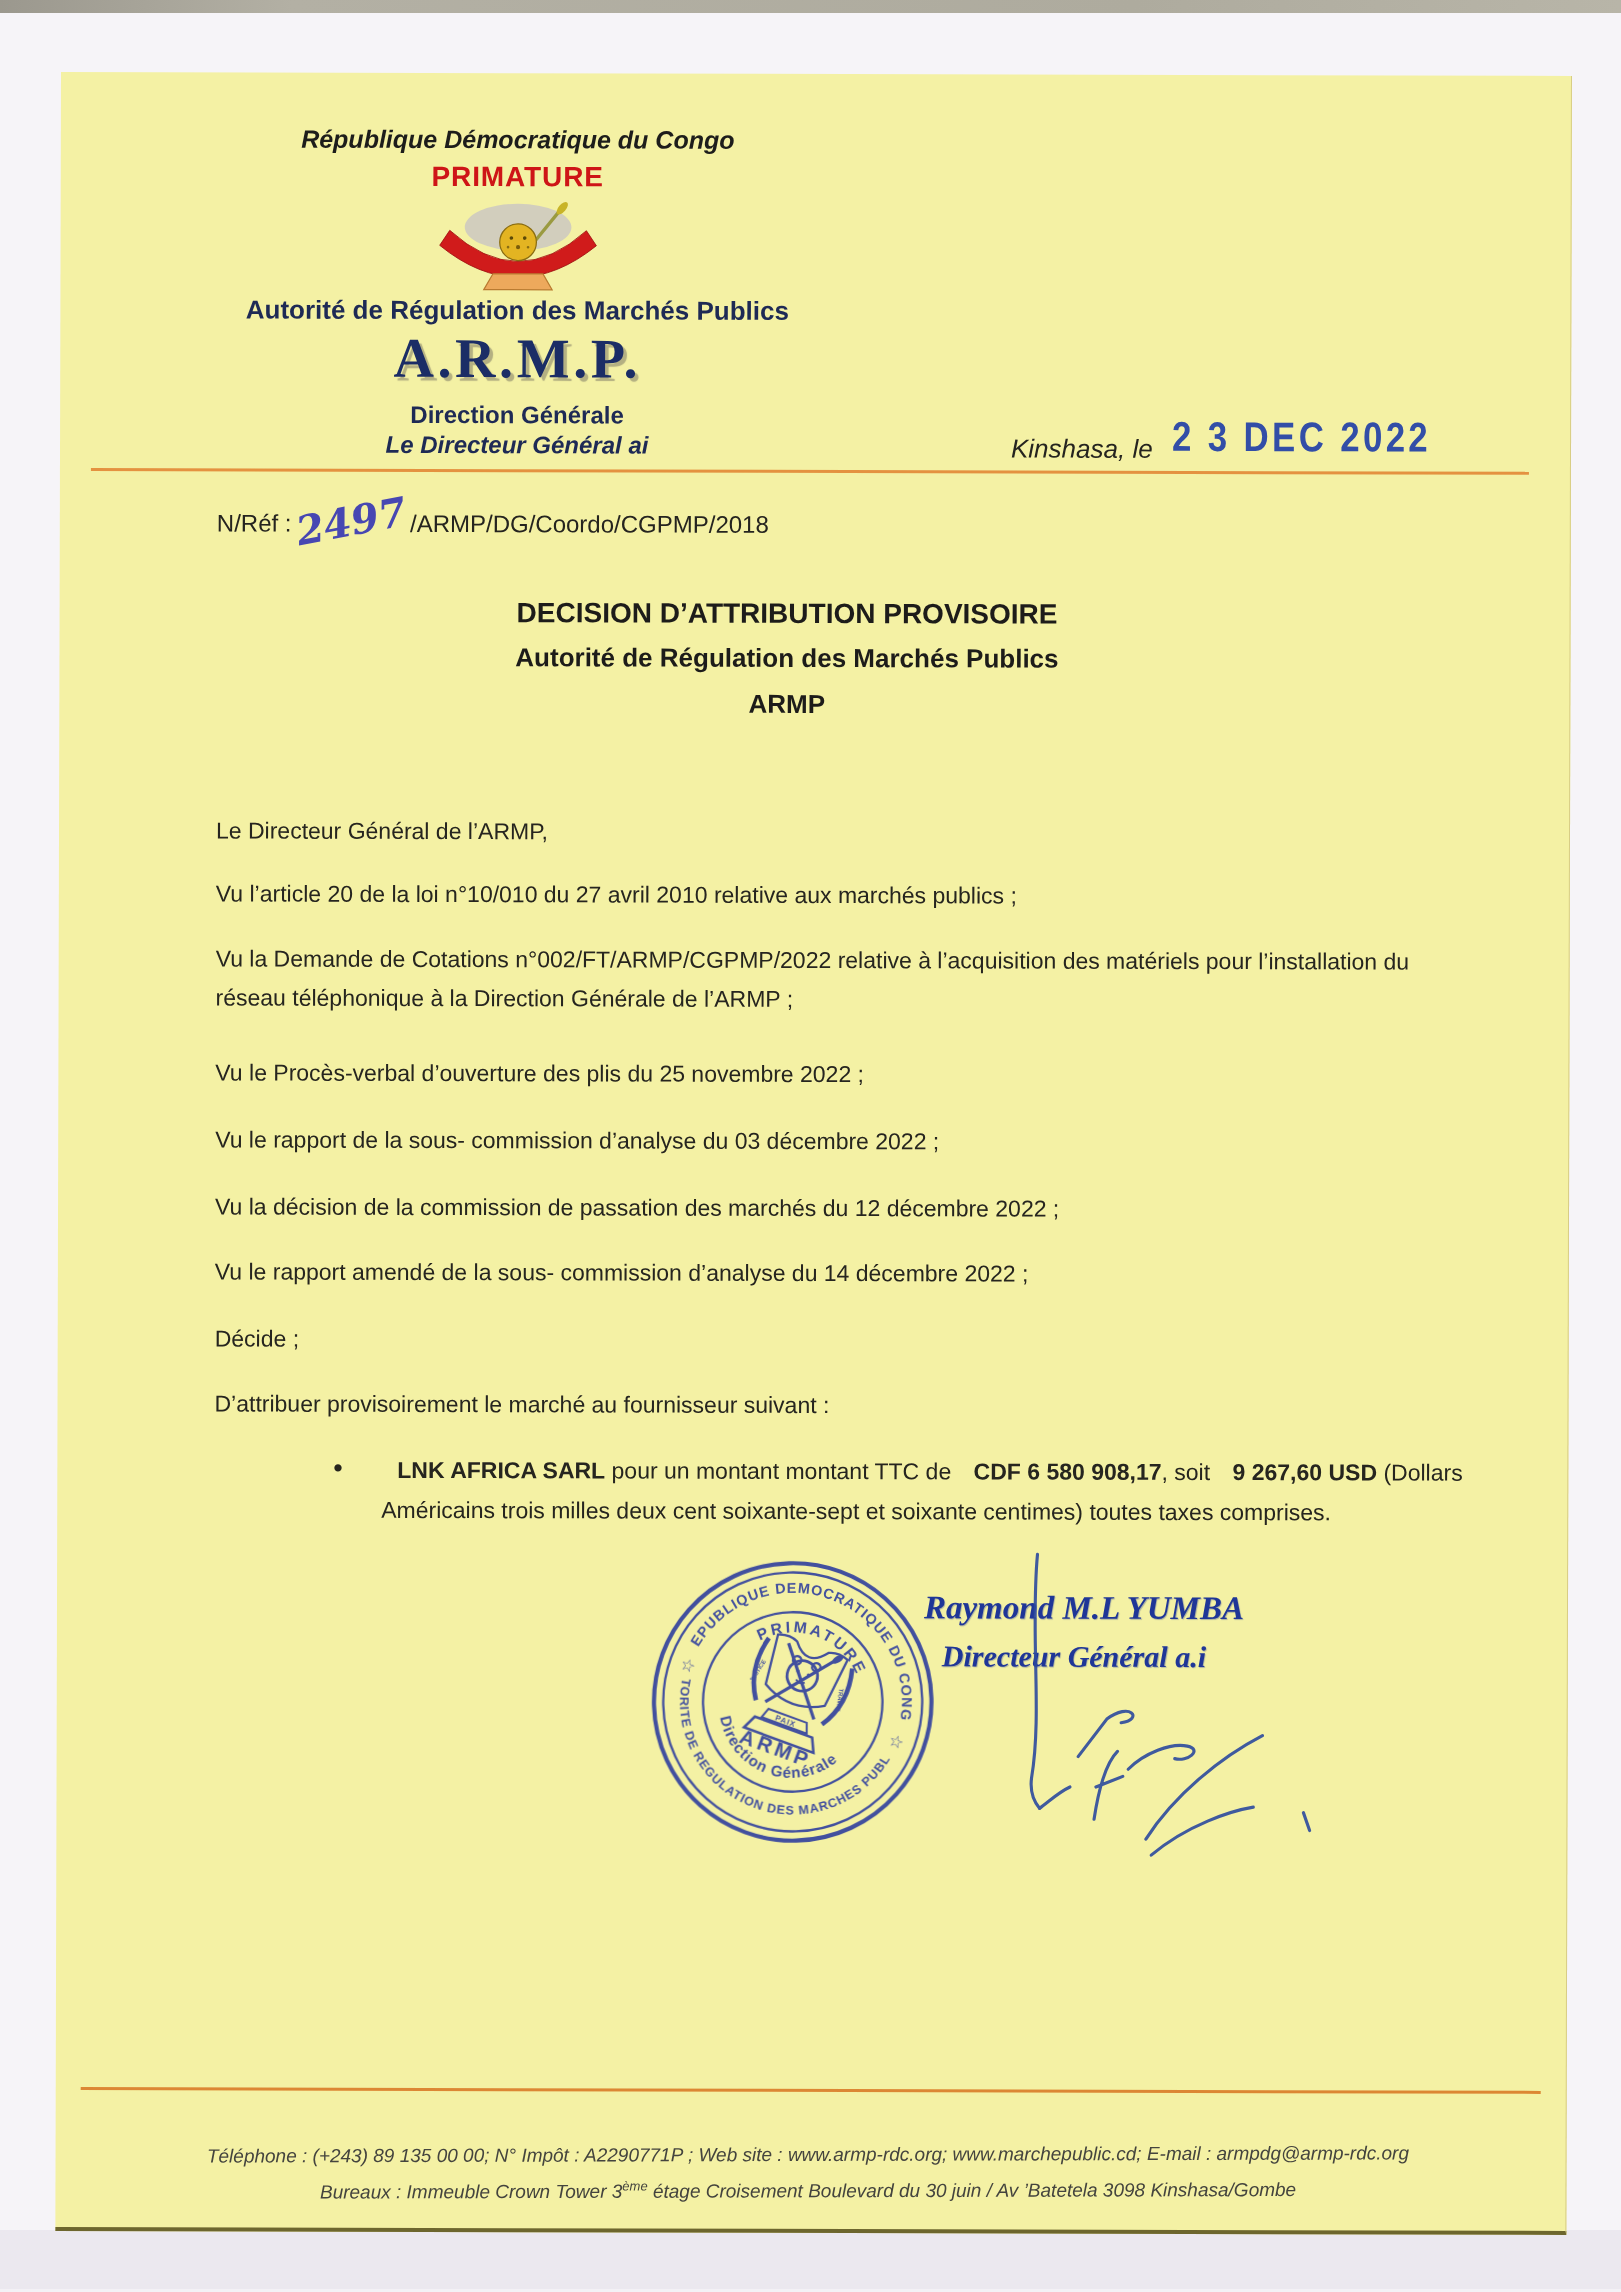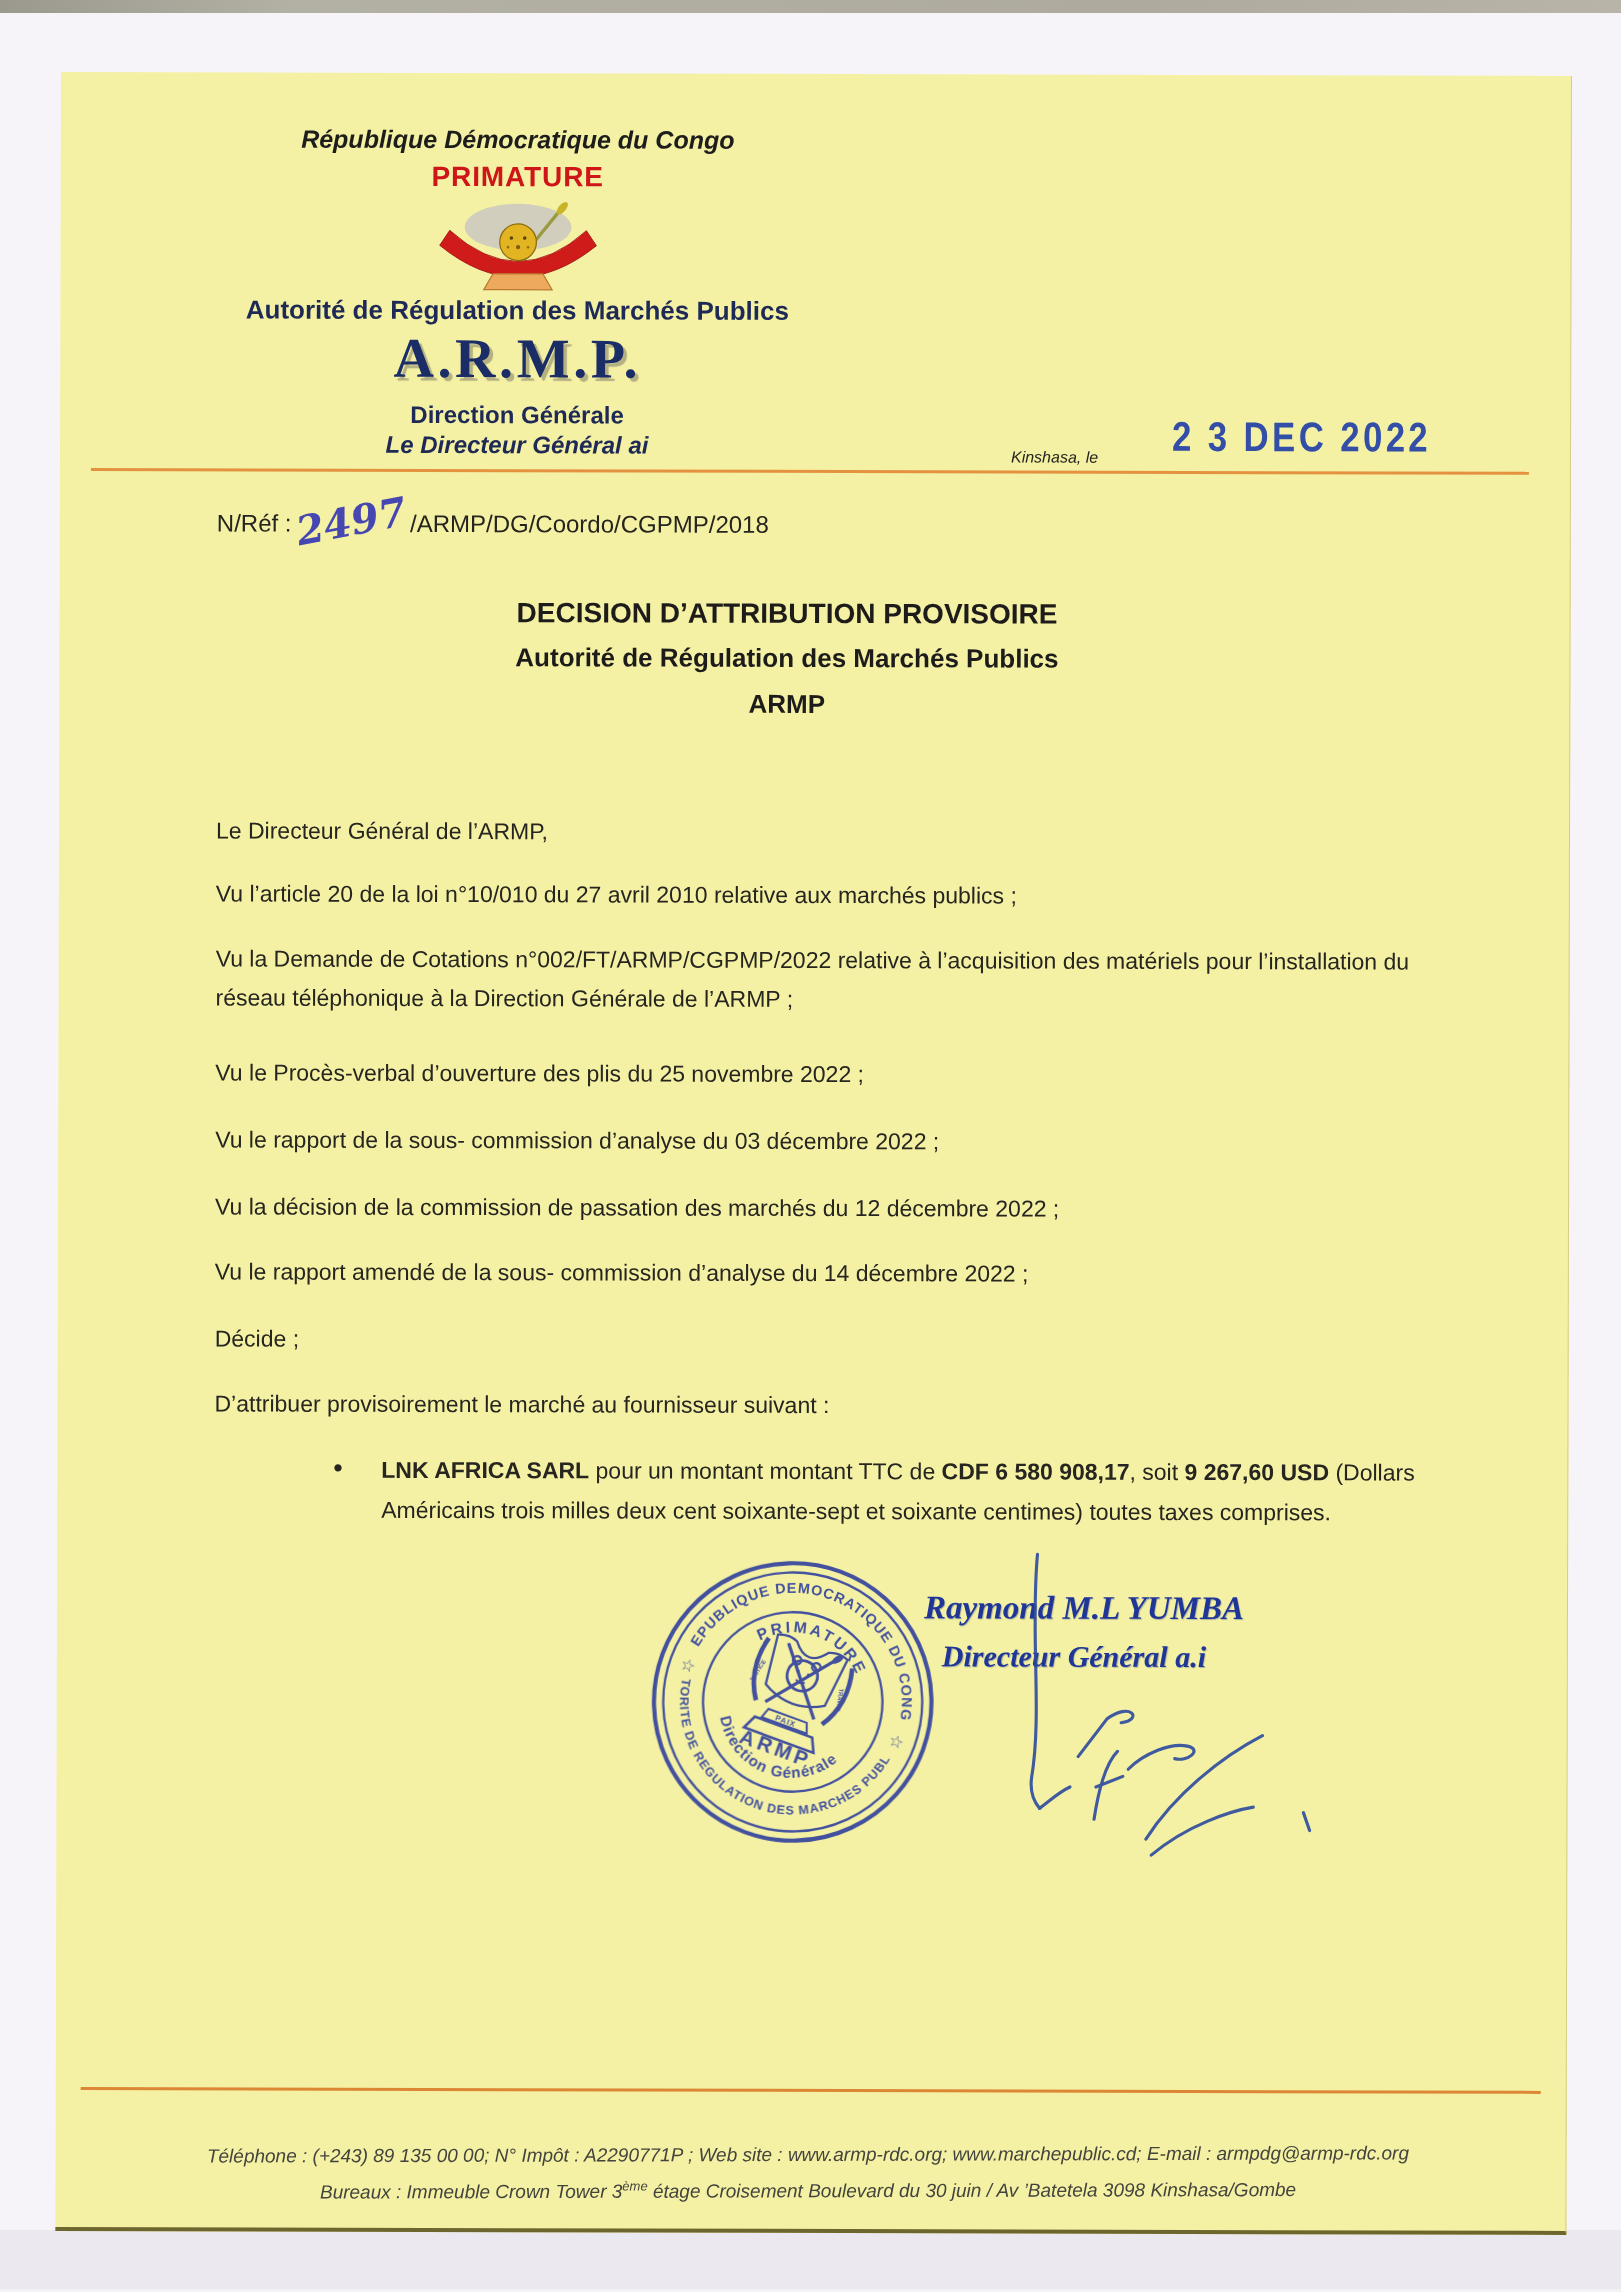--- a/index.html
+++ b/index.html
@@ -10,37 +10,37 @@
   
   .hdr{position:absolute;left:4.5px;top:0;width:905px;text-align:center;}
   .hdr-country{position:absolute;left:0;top:52px;width:100%;font-size:25px;font-weight:bold;font-style:italic;color:#1d1d1b;}
   .hdr-primature{position:absolute;left:0;top:88px;width:100%;font-size:28px;font-weight:bold;color:#ce1517;letter-spacing:0.9px;}
   .hdr-emblem{position:absolute;left:363px;top:124px;width:179px;height:100px;}
   .hdr-authority{position:absolute;left:0;top:222px;width:100%;font-size:26px;font-weight:bold;color:#1e2a55;}
   .hdr-acronym{position:absolute;left:0;top:253px;width:100%;font-size:56px;font-weight:bold;font-family:"Liberation Serif",serif;color:#1b2d66;letter-spacing:3.6px;text-shadow:3.6px 3.6px 0.9px rgba(115,112,95,0.5);}
   .hdr-direction{position:absolute;left:0;top:328px;width:100%;font-size:24px;font-weight:bold;color:#1e2a55;}
   .hdr-director{position:absolute;left:0;top:358px;width:100%;font-size:24px;font-weight:bold;font-style:italic;color:#1e2a55;}
   
-  .dateline-place{position:absolute;left:951px;top:374px;font-size:16px;font-style:italic;color:#25241f;}
+  .dateline-place{position:absolute;left:951px;top:359px;font-size:26px;font-style:italic;color:#25241f;}
   .dateline-date{position:absolute;left:1112px;top:339px;font-size:37px;font-weight:bold;color:#2442a8;letter-spacing:3.6px;transform:scale(0.94,1.12);transform-origin:left top;opacity:.93;}
   .rule-top{position:absolute;left:31px;top:396px;width:1438px;height:2.7px;background:#e0812f;opacity:.85;}
   
   .ref{position:absolute;left:157px;top:437px;font-size:24px;color:#25241f;white-space:nowrap;}
   .ref-number{display:inline-block;font-family:"DejaVu Serif",serif;font-style:italic;font-size:40px;font-weight:bold;color:#4747b2;transform:rotate(-11deg) translateY(3.6px);margin:0 3.6px;line-height:0;}
   
   .title{position:absolute;left:150px;top:524px;width:1155px;text-align:center;color:#1d1c1a;}
   .title-l1{font-size:28px;font-weight:bold;}
   .title-l2{font-size:26px;font-weight:bold;margin-top:13.4px;}
   .title-l3{font-size:26px;font-weight:bold;margin-top:14.3px;}
   
   .para{position:absolute;left:157px;width:1205px;font-size:23px;line-height:39px;color:#26251f;}
   .award{position:absolute;left:260px;top:1377px;width:1128px;font-size:23px;line-height:40px;color:#26251f;}
   .award .bullet{position:absolute;left:16px;top:-1.8px;font-size:27px;}
   .award .atext{display:block;margin-left:64px;width:1088px;}
-  .b{font-weight:bold;}
+  .b{font-weight:bold;margin-left:16px;}
   
   .stamp{position:absolute;left:588px;top:1480px;width:296px;height:296px;opacity:.88;filter:blur(0.3px);}
   .sig-name{position:absolute;left:867px;top:1515px;width:466px;font-family:"Liberation Serif",serif;font-style:italic;font-weight:bold;font-size:33px;color:#1f3697;text-shadow:0.9px 0.9px 0.9px rgba(31,54,151,.35);}
   .sig-role{position:absolute;left:885px;top:1565px;width:466px;font-family:"Liberation Serif",serif;font-style:italic;font-weight:bold;font-size:30px;color:#1f3697;text-shadow:0.9px 0.9px 0.9px rgba(31,54,151,.35);}
   .sig-ink{position:absolute;left:896px;top:1469px;width:421px;height:331px;}
   
   .rule-bottom{position:absolute;left:25px;top:2015px;width:1460px;height:2.7px;background:#d97b28;opacity:.9;}
   .footer{position:absolute;left:54px;top:2065px;width:1397px;text-align:center;font-size:19px;font-style:italic;color:#44443e;line-height:31px;transform:rotate(-0.3deg);}
   .footer sup{font-size:13px;}
 </style>

